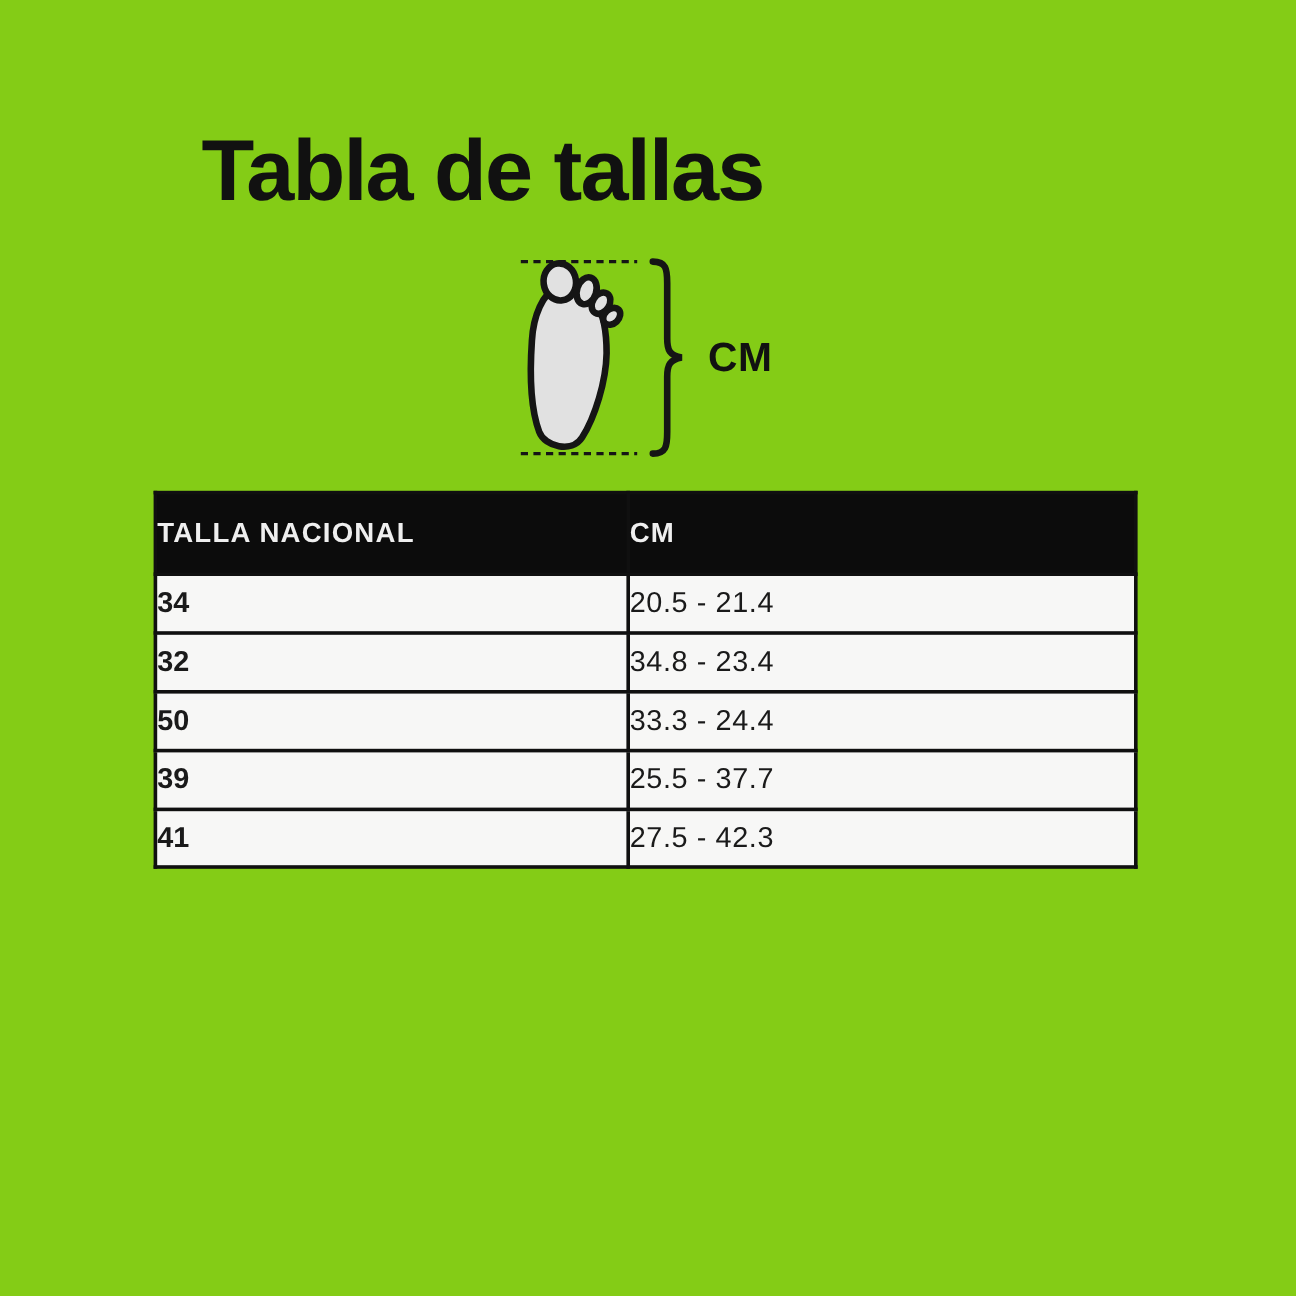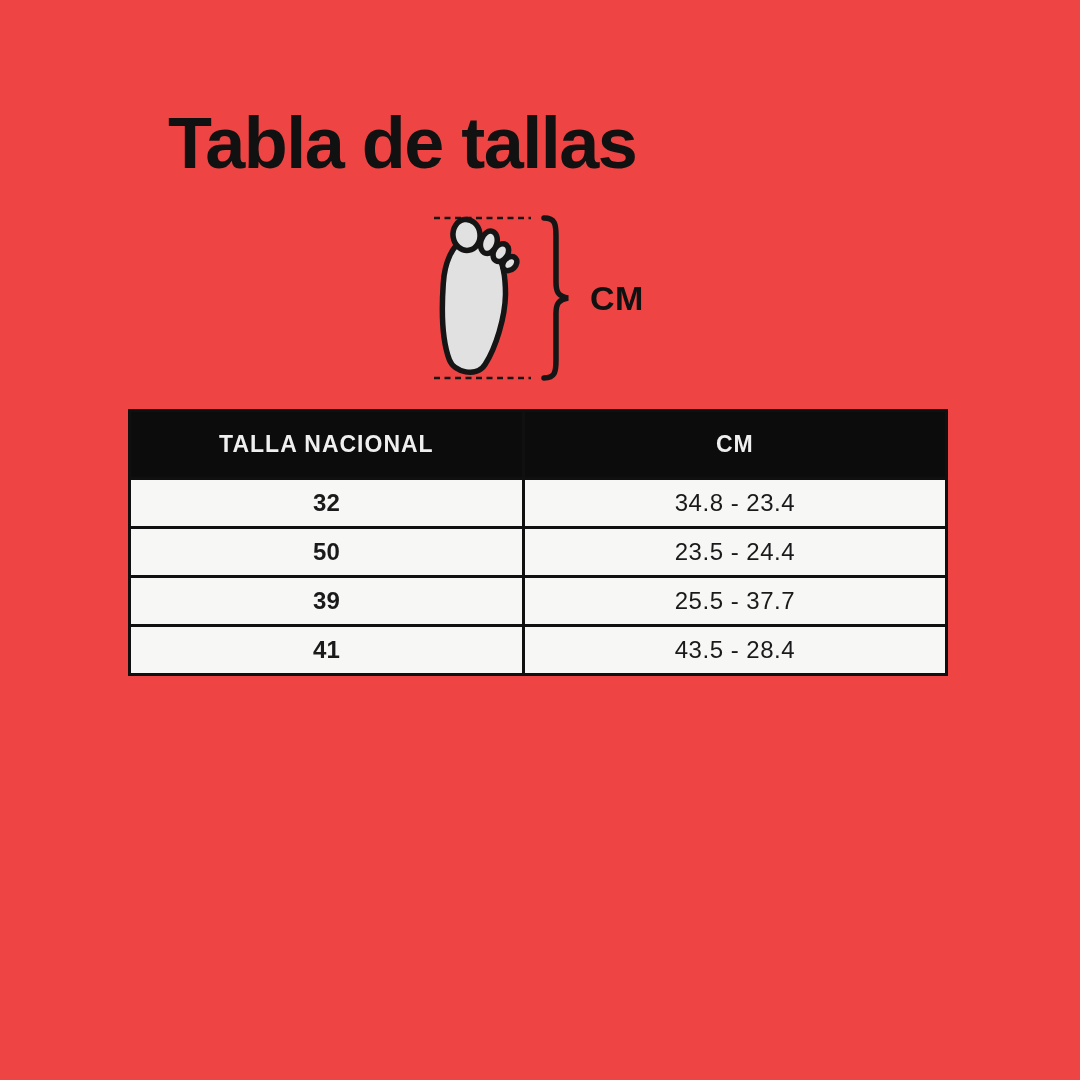--- a/index.html
+++ b/index.html
@@ -6,21 +6,21 @@
   html, body { width: 1080px; height: 1080px; }
   body {
     font-family: "Liberation Sans", sans-serif;
     background: #e1e1e1;
     overflow: hidden;
   }
   .canvas {
     position: relative;
     width: 1080px;
     height: 1080px;
-    background: #ef4444;
+    background: #84cc16;
   }
   .page-title {
     position: absolute;
     left: 168px;
     top: 102px;
     font-size: 72px;
     font-weight: 800;
     letter-spacing: -1.5px;
     color: #111111;
   }
@@ -42,21 +42,21 @@
   .size-table {
     position: absolute;
     left: 128px;
     top: 409px;
     width: 820px;
     border-collapse: collapse;
     table-layout: fixed;
   }
   .size-table th, .size-table td {
     border: 3px solid #101010;
-    text-align: center;
+    text-align: left;
     vertical-align: middle;
     margin-top: 48px;
   }
   .size-table th {
     background: #0c0c0c;
     color: #efefef;
     height: 68px;
     font-size: 23px;
     font-weight: 700;
     letter-spacing: 1px;
@@ -108,31 +108,35 @@
         <col class="c-cm">
     </colgroup>
     <thead>
       <tr>
         <th>TALLA NACIONAL</th>
         <th>CM</th>
       </tr>
     </thead>
     <tbody>
       <tr>
+        <td class="size-col">34</td>
+        <td class="cm-col">20.5 - 21.4</td>
+      </tr>
+      <tr>
         <td class="size-col">32</td>
         <td class="cm-col">34.8 - 23.4</td>
       </tr>
       <tr>
         <td class="size-col">50</td>
-        <td class="cm-col">23.5 - 24.4</td>
+        <td class="cm-col">33.3 - 24.4</td>
       </tr>
       <tr>
         <td class="size-col">39</td>
         <td class="cm-col">25.5 - 37.7</td>
       </tr>
       <tr>
         <td class="size-col">41</td>
-        <td class="cm-col">43.5 - 28.4</td>
+        <td class="cm-col">27.5 - 42.3</td>
       </tr>
     </tbody>
   </table>
 
 </div>
 
 </body></html>

